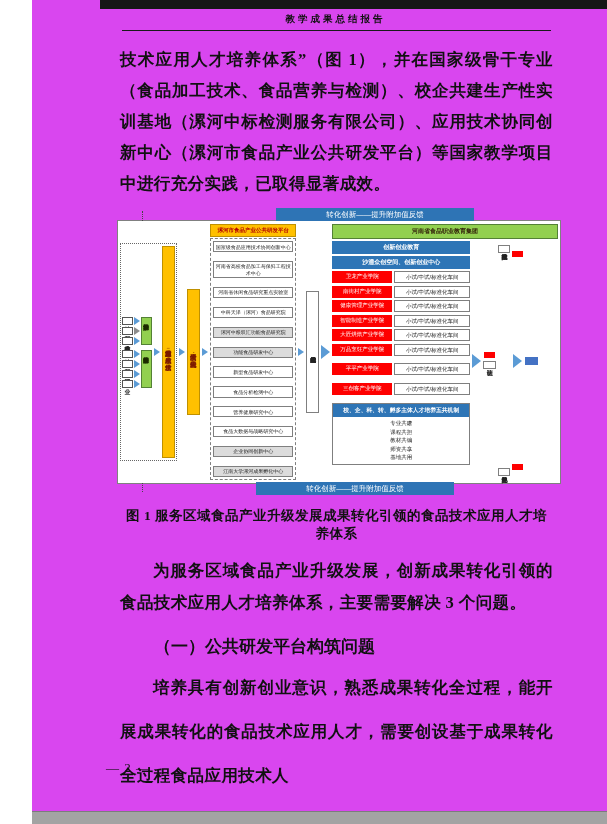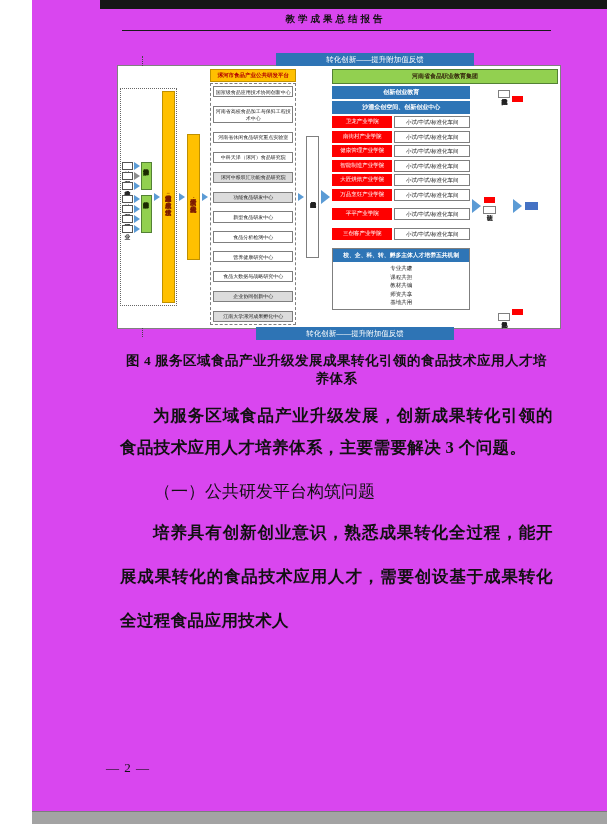--- a/index.html
+++ b/index.html
@@ -9,21 +9,21 @@
   .bottom-gray-bar{position:absolute;left:0;right:0;bottom:0;height:12px;background:#a3a3a3;border-top:1px solid #7c7c7c;}
   .header-title{position:absolute;top:13px;left:0;right:0;text-align:center;
         font-size:9.5px;font-weight:bold;letter-spacing:3px;}
   .header-rule{position:absolute;top:30px;left:90px;right:88px;border-top:1.6px solid #1a1a1a;}
   .content{position:absolute;left:88px;width:433px;top:44px;}
   .para{font-size:16.5px;font-weight:600;line-height:31px;text-align:justify;margin:0;letter-spacing:0.4px;}
   .para.wide{line-height:32px;}
   .para.wider{line-height:44px;}
   .indent{text-indent:2em;}
   .h-main{font-size:17px;font-weight:bold;margin:20px 0 0 0;text-indent:2em;}
-  .h-sub{font-size:17px;font-weight:normal;margin:16px 0 0 0;text-indent:2em;}
+  .h-sub{font-size:17px;font-weight:bold;margin:16px 0 0 0;text-indent:2em;}
   .caption{font-size:13.5px;font-weight:bold;text-align:center;margin-top:12px;letter-spacing:0.5px;}
   .footer{position:absolute;left:74px;top:760px;font-size:13px;letter-spacing:1px;}
 
   
   .figure{position:relative;left:-4px;width:447px;height:287px;margin-top:9px;
           font-family:"Liberation Sans", sans-serif;color:#222;}
   .fb-bar{position:absolute;height:13px;width:198px;background:#2e74b5;color:#fff;
           font-size:7.5px;font-weight:normal;text-align:center;line-height:13px;z-index:3;}
   .fb-top{top:0;left:160px;}
   .fb-bottom{bottom:0;left:140px;}
@@ -86,20 +86,21 @@
 </style>
 </head>
 <body>
 
 <div class="page">
   <div class="top-black-bar"></div>
   <div class="header-title">教学成果总结报告</div>
   <div class="header-rule"></div>
 
   <div class="content">
+    <p class="para">技术应用人才培养体系”（图 1），并在国家级骨干专业（食品加工技术、食品营养与检测）、校企共建生产性实训基地（漯河中标检测服务有限公司）、应用技术协同创新中心（漯河市食品产业公共研发平台）等国家教学项目中进行充分实践，已取得显著成效。</p>
 
     <div class="figure">
       <div class="fb-bar fb-top">转化创新——提升附加值反馈</div>
       <div class="dotline" style="left:26px;top:3px;height:10px;"></div>
       <div class="dotline" style="left:26px;bottom:3px;height:9px;"></div>
 
       <div class="fig-frame">
 
         <div class="ldotted">
           <div class="clusters">
@@ -238,21 +239,21 @@
             <div class="upcol">
               <div class="vblue">产业升级发展</div>
             </div>
           </div>
         </div>
       </div>
 
       <div class="fb-bar fb-bottom">转化创新——提升附加值反馈</div>
     </div>
 
-    <div class="caption">图 4 服务区域食品产业升级发展成果转化引领的食品技术应用人才培养体系</div>
+    <div class="caption">图 1 服务区域食品产业升级发展成果转化引领的食品技术应用人才培养体系</div>
 
     <p class="para wide indent" style="margin-top:12px;">为服务区域食品产业升级发展，创新成果转化引领的食品技术应用人才培养体系，主要需要解决 3 个问题。</p>
     <h3 class="h-sub">（一）公共研发平台构筑问题</h3>
     <p class="para wider indent" style="margin-top:8px;">培养具有创新创业意识，熟悉成果转化全过程，能开展成果转化的食品技术应用人才，需要创设基于成果转化全过程食品应用技术人</p>
   </div>
 
   <div class="footer">— 2 —</div>
   <div class="bottom-gray-bar"></div>
 </div>
 

